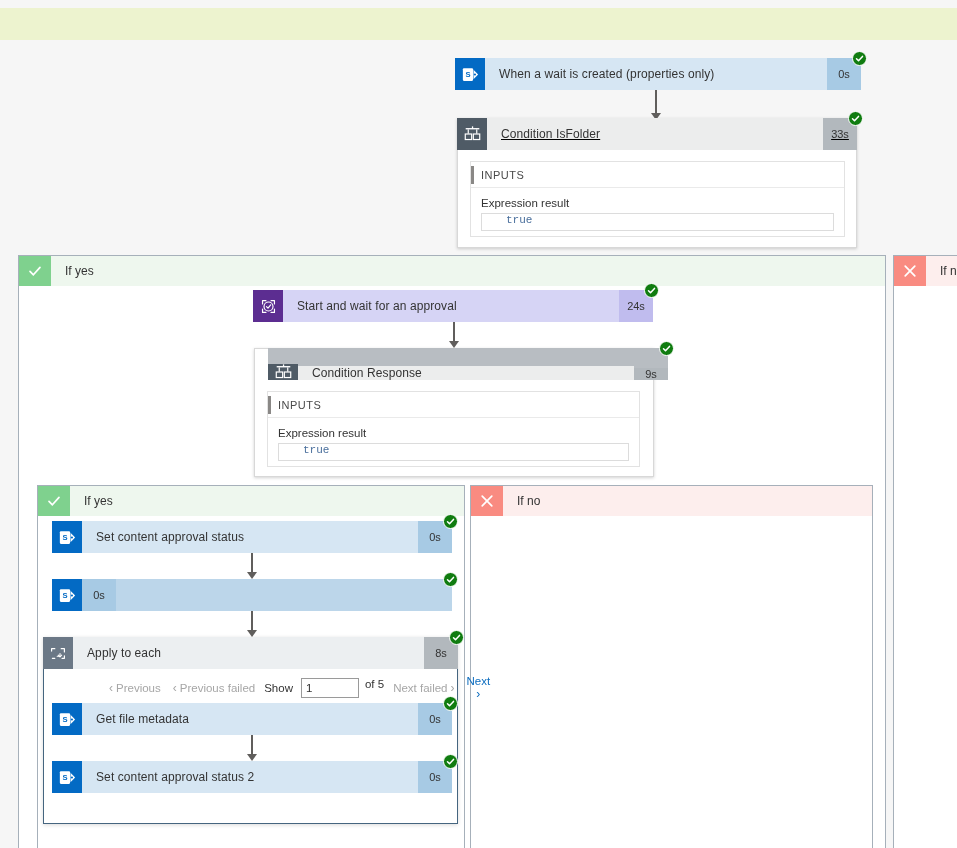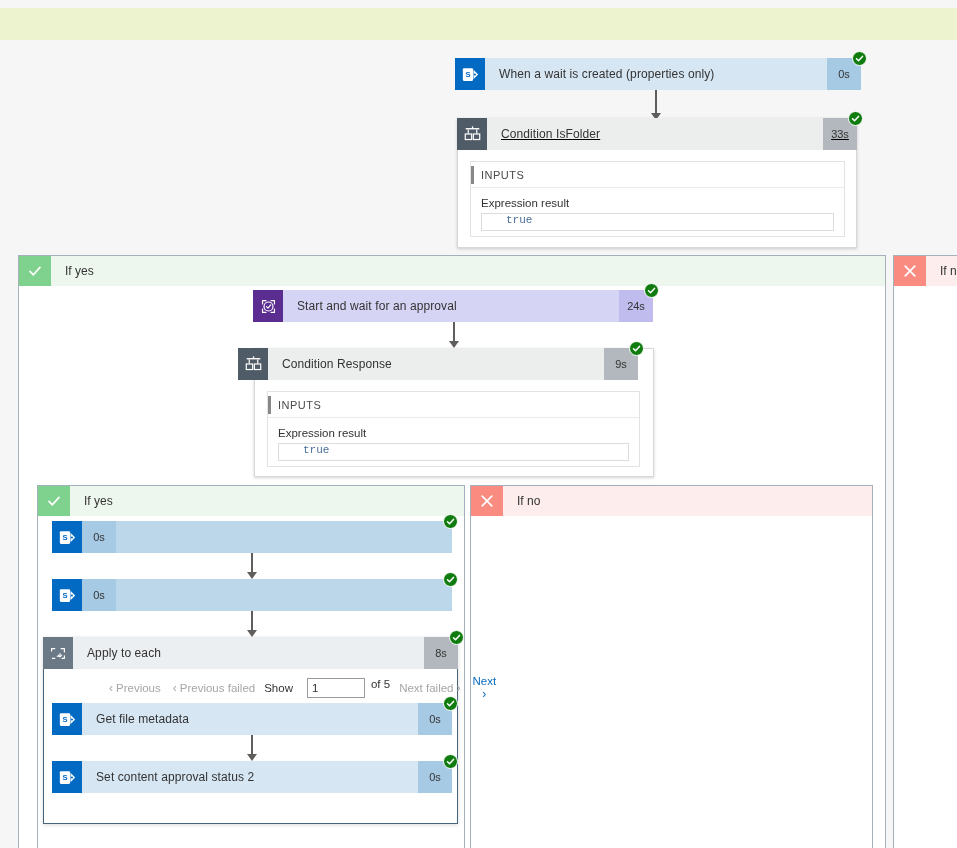--- a/index.html
+++ b/index.html
@@ -187,21 +187,21 @@
   .pager {
     position: absolute;
     display: flex; align-items: center;
     font-size: 11.5px;
     height: 22px;
     white-space: nowrap;
   }
   .pager .pg { color: #a6a6a6; margin-right: 9px; display: flex; align-items: center; }
   .pager .pg.active { color: #0b6cbf; cursor: pointer; flex-direction: column; }
   .pager .chev { font-size: 12px; margin: 0 3px; }
-  .pager .show-lbl { color: #333; margin-right: 14px; text-align: right; }
+  .pager .show-lbl { color: #333; margin-right: 8px; text-align: right; }
   .pager .of-lbl { color: #333; margin: 0 9px 8px 6px; }
   .pager input {
     width: 58px; height: 20px;
     border: 1px solid #9a9a9a;
     font-size: 11.5px;
     font-family: "Liberation Sans", sans-serif;
     padding: 0 4px;
     color: #333;
     background: #fff;
   }
@@ -309,21 +309,21 @@
     </div>
   </div>
 
   <div class="conn" style="left:448px; top:322px; height:26px;">
     <div class="line"></div>
       <div class="head"></div>
   </div>
 
   <div class="detail-panel" style="left:254px; top:348px; width:400px; height:129px;"></div>
 
-  <div class="card cond" style="left:238px; top:348px; width:400px;">
+  <div class="card cond" style="left:268px; top:348px; width:400px;align-items:flex-end;">
     <div class="icon-box">
       <svg class="cond-glyph" viewBox="0 0 20 18">
         <rect x="2" y="2" width="16" height="1.6" fill="#ffffff"></rect>
         <rect x="9.3" y="0" width="1.5" height="3" fill="#ffffff"></rect>
         <rect x="4.3" y="3.6" width="1.4" height="5" fill="#ffffff"></rect>
         <rect x="14.3" y="3.6" width="1.4" height="5" fill="#ffffff"></rect>
         <rect x="1.5" y="9" width="7.5" height="6.5" fill="none" stroke="#ffffff" stroke-width="1.4"></rect>
         <rect x="11" y="9" width="7.5" height="6.5" fill="none" stroke="#ffffff" stroke-width="1.4"></rect>
       </svg>
     </div>
@@ -372,20 +372,21 @@
 
   <div class="card sp" style="left:52px; top:521px; width:400px;">
     <div class="icon-box">
       <svg class="sp-glyph" viewBox="0 0 20 20">
         <rect x="1" y="2.5" width="12" height="15" rx="1.2" fill="#ffffff"></rect>
         <text x="7" y="13" font-family="Liberation Sans, sans-serif" font-size="9" font-weight="bold" fill="#036ac4" text-anchor="middle">S</text>
         <path d="M13.5 4.5 L19 10 L13.5 15.5 Z" fill="#ffffff"></path>
         <circle cx="15.2" cy="10" r="1.3" fill="#036ac4"></circle>
       </svg>
     </div>
+    <div class="title">Set content approval status</div>
     <div class="dur">0s</div>
     <div class="pip">
       <svg viewBox="0 0 12 12">
           <path d="M2 6.3 L4.7 9 L10 3.2" stroke="#ffffff" stroke-width="2" fill="none" stroke-linecap="round" stroke-linejoin="round"></path>
         </svg>
     </div>
   </div>
 
   <div class="conn" style="left:246px; top:553px; height:26px;">
     <div class="line"></div>

